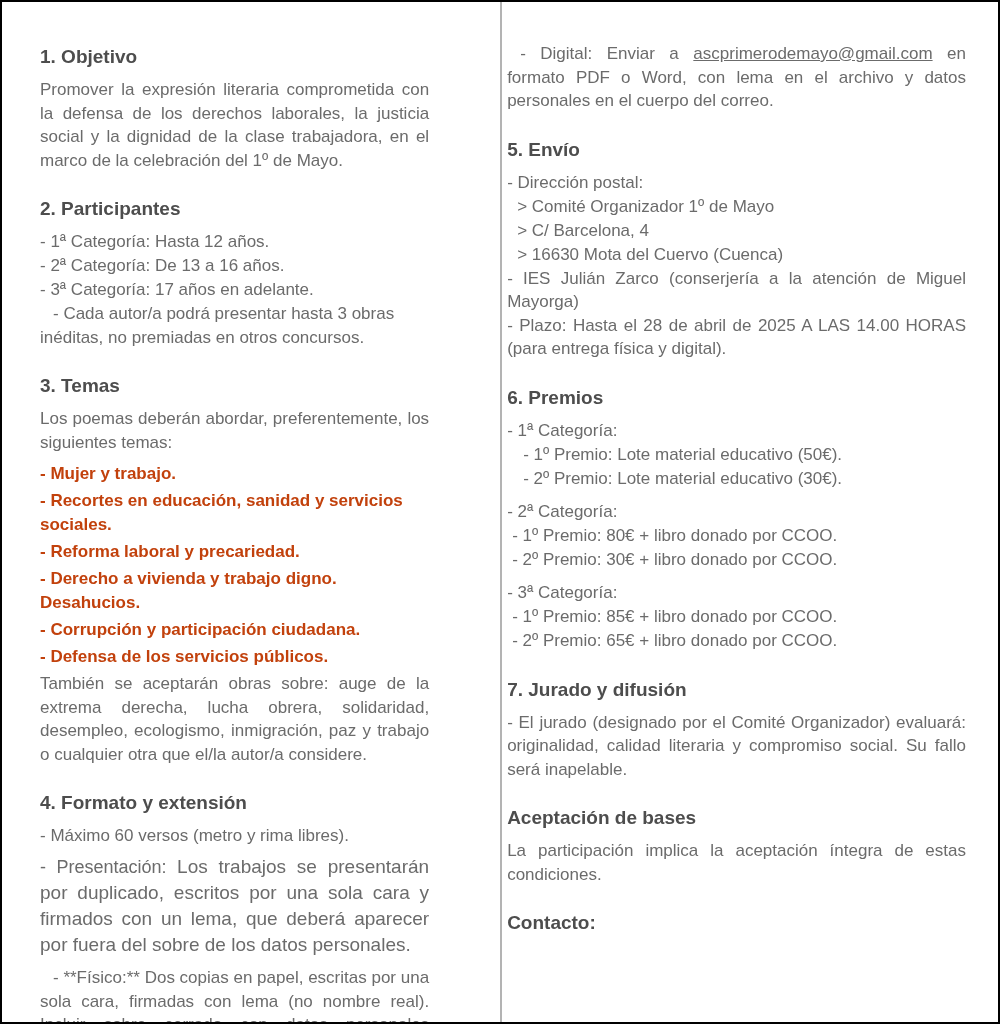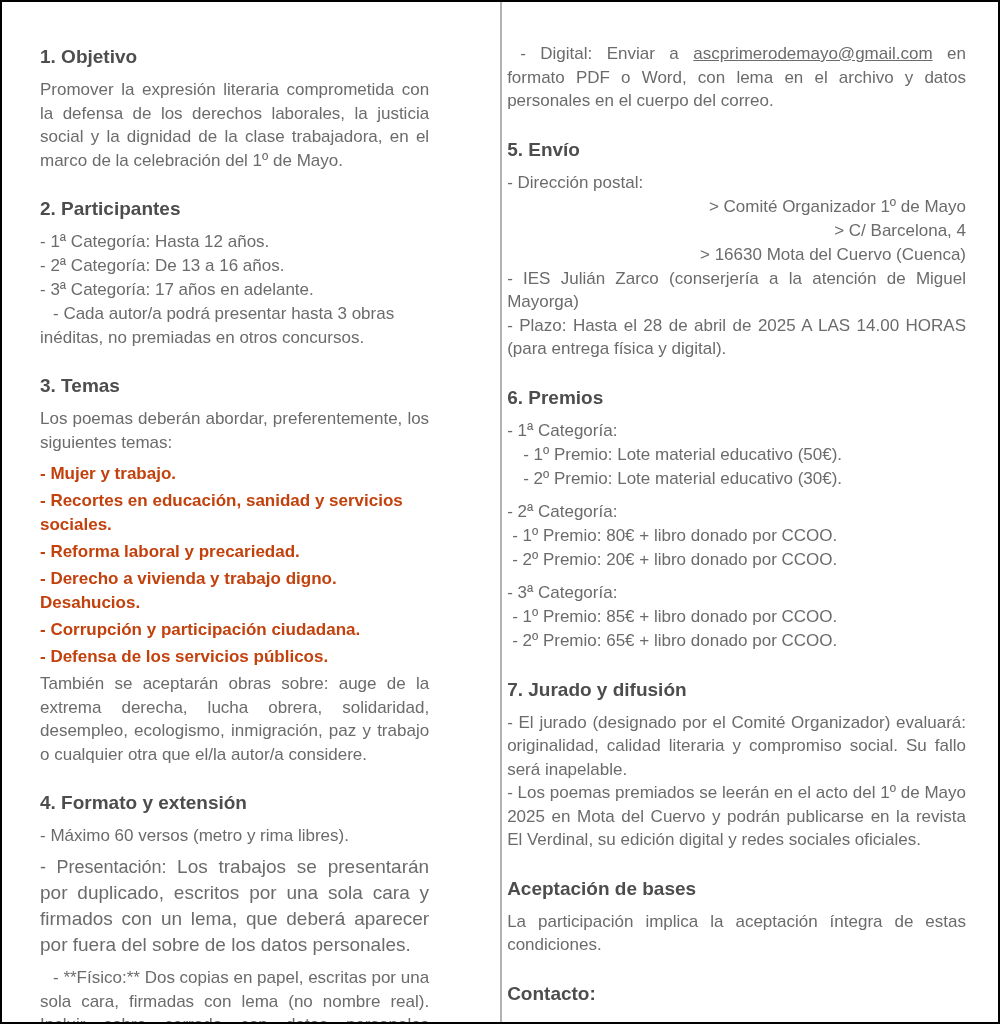--- a/index.html
+++ b/index.html
@@ -49,21 +49,21 @@
   .bullets { margin-top: 8px; }
   .bullets .line {
     font-weight: bold;
     color: #c2410c;
     margin: 3px 0;
     line-height: 24px;
   }
   .outro { margin-top: 6px; }
   .big-rest { font-size: 19px; }
   p.pres { margin: 6px 0 8px 0; font-size: 18px; line-height: 26px; }
-  .addr { padding-left: 10px; text-align: right; }
+  .addr { padding-left: 10px; }
   .ind16 { padding-left: 16px; }
   .ind5  { padding-left: 5px; }
   .pgroup { margin-bottom: 9px; }
   .link { text-decoration: underline; }
 </style>
 </head>
 <body>
 
 <div class="page">
   <div class="divider"></div>
@@ -125,33 +125,32 @@
     <div class="sec">
       <h3 class="sec-h">6. Premios</h3>
       <div class="pgroup">
         <div class="line">- 1ª Categoría:</div>
         <div class="line ind16">- 1º Premio: Lote material educativo (50€).</div>
         <div class="line ind16">- 2º Premio: Lote material educativo (30€).</div>
       </div>
       <div class="pgroup">
         <div class="line">- 2ª Categoría:</div>
         <div class="line ind5">- 1º Premio: 80€ + libro donado por CCOO.</div>
-        <div class="line ind5">- 2º Premio: 20€ + libro donado por CCOO.</div>
+        <div class="line ind5">- 2º Premio: 30€ + libro donado por CCOO.</div>
       </div>
       <div class="pgroup">
         <div class="line">- 3ª Categoría:</div>
         <div class="line ind5">- 1º Premio: 85€ + libro donado por CCOO.</div>
         <div class="line ind5">- 2º Premio: 65€ + libro donado por CCOO.</div>
       </div>
     </div>
 
     <div class="sec">
       <h3 class="sec-h">7. Jurado y difusión</h3>
       <p class="body just">- El jurado (designado por el Comité Organizador) evaluará: originalidad, calidad literaria y compromiso social. Su fallo será inapelable.</p>
-      <p class="body just">- Los poemas premiados se leerán en el acto del 1º de Mayo 2025 en Mota del Cuervo y podrán publicarse en la revista El Verdinal, su edición digital y redes sociales oficiales.</p>
     </div>
 
     <div class="sec">
       <h3 class="sec-h">Aceptación de bases</h3>
       <p class="body just">La participación implica la aceptación íntegra de estas condiciones.</p>
     </div>
 
     <div class="sec">
       <h3 class="sec-h" style="margin-bottom:4px;">Contacto:</h3>
 

